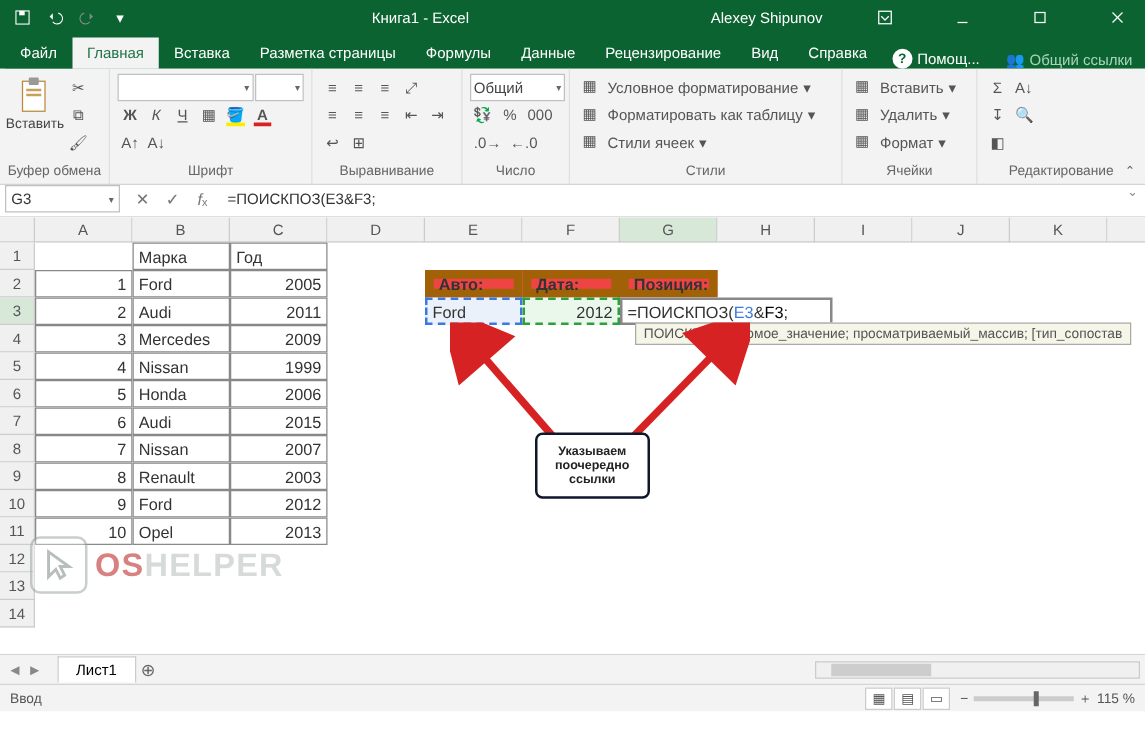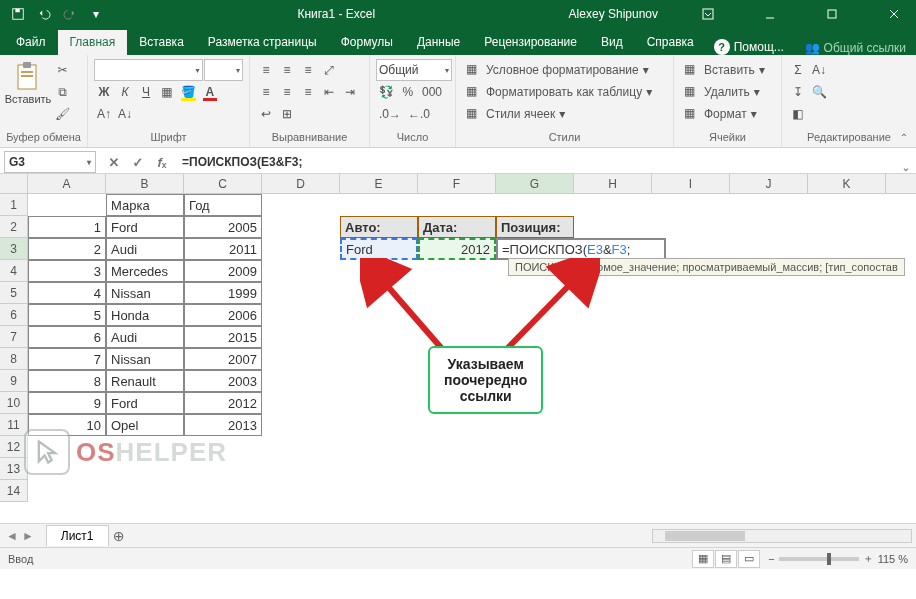--- a/index.html
+++ b/index.html
@@ -32,47 +32,47 @@
 .big-icn { width:32px; height:32px; display:flex; align-items:center; justify-content:center; }
 .vstack { display:flex; flex-direction:column; gap:0px;}
 .hrow { display:flex; gap:1px; align-items:center;}
 .sbtn { min-width:20px; height:22px; display:flex; align-items:center; justify-content:center; font-size:12px; color:#555; padding:0 2px; border:1px solid transparent;}
 .combo { height:22px; border:1px solid #c0c0c0; background:#fff; font-size:12px; display:flex; align-items:center; padding:0 2px; color:#444;}
 .combo .dd { margin-left:auto; font-size:8px; color:#666;}
 .mid-btn { display:flex; align-items:center; gap:4px; font-size:12px; color:#555; padding:1px 4px; height:22px;}
 .mid-btn .icn { width:16px; height:16px; display:inline-block;}
 .ribbon-collapse { position:absolute; right:4px; bottom:2px; width:16px; height:16px; font-size:10px; color:#666; display:flex; align-items:center; justify-content:center;}
 
-.fbar { height:26px; background:#fff; border-bottom:1px solid #d4d4d4; display:flex; align-items:flex-end;font-weight:bold;}
+.fbar { height:26px; background:#fff; border-bottom:1px solid #d4d4d4; display:flex; align-items:flex-start;}
 .namebox { width:92px; height:22px; border:1px solid #c0c0c0; margin:0 4px; display:flex; align-items:center; padding:0 4px; font-size:12px; color:#333; background:#fff;}
 .namebox .dd { margin-left:auto; font-size:8px; color:#666;}
 .fb-btns { display:flex; padding:0 2px;}
 .fb-btn { width:24px; height:22px; display:flex; align-items:center; justify-content:center; color:#777; font-size:13px;}
 .fb-input { flex:1; height:22px; padding:0 6px; font-size:12px; color:#333; display:flex; align-items:center;}
 .fb-expand { width:20px; color:#888; font-size:10px; text-align:center;}
 
 .grid-area { position:relative; height:349px; background:#fff; overflow:hidden;}
 .corner { position:absolute; left:0; top:0; width:28px; height:20px; background:#f0f0f0; border-right:1px solid #ccc; border-bottom:1px solid #ccc;}
 .colhdrs { position:absolute; left:28px; top:0; height:20px; display:flex;}
 .colhdr { background:#f0f0f0; border-right:1px solid #ccc; border-bottom:1px solid #ccc; font-size:12px; color:#555; display:flex; align-items:center; justify-content:center;}
 .colhdr.sel { background:#d8e8d8; }
 .rowhdrs { position:absolute; left:0; top:20px; width:28px;}
 .rowhdr { height:22px; background:#f0f0f0; border-right:1px solid #ccc; border-bottom:1px solid #ccc; font-size:12px; color:#555; display:flex; align-items:center; justify-content:center;}
 .rowhdr.sel { background:#d8e8d8;}
 .cells { position:absolute; left:28px; top:20px;}
 .cell { position:absolute; height:22px; border-right:1px solid #e4e4e4; border-bottom:1px solid #e4e4e4; font-size:13px; padding:0 4px; display:flex; align-items:center; color:#333; background:#fff;}
 .cell.b-all { border:1px solid #888;}
 .cell.rt { justify-content:flex-end;}
-.cell.hl-orange { background:#e5e5e5; border:1px solid #a16207; font-weight:bold;}
+.cell.hl-orange { background:#ef4444; border:7px solid #a16207; font-weight:bold;}
 .cell.editing { border:2px solid #888; background:#fff; z-index:5;}
 .cell.ref-blue { border:2px dashed #3a7ae0; background:#eaf1fb;}
 .cell.ref-green { border:2px dashed #2e9e3e; background:#eaf8ec;}
 .tooltip-fn { position:absolute; background:#f5f5e8; border:1px solid #aaa; font-size:11px; padding:2px 6px; color:#555; z-index:6; white-space:nowrap;}
 
-.callout { position:absolute; background:#fff; border:2px solid #22c55e; border-radius:6px; padding:8px 14px; font-size:14px; font-weight:bold; color:#222; text-align:center; z-index:10;}
+.callout { position:absolute; background:#fff; border:2px solid #0f172a; border-radius:6px; padding:8px 14px; font-size:10px; font-weight:bold; color:#222; text-align:center; z-index:10;}
 .arrow { position:absolute; z-index:9;}
 
 .sheetbar { height:24px; background:#f3f3f3; border-top:1px solid #d4d4d4; display:flex; align-items:center; font-size:12px;}
 .sheet-nav { display:flex; padding:0 6px; gap:4px; color:#888;}
 .sheet-tab { background:#fff; border:1px solid #ccc; border-bottom:none; padding:3px 14px; font-size:12px; color:#000000; margin-left:6px;}
 .sheet-add { width:20px; text-align:center; color:#666; font-size:14px;}
 .sheet-scroll { margin-left:auto; display:flex; align-items:center; padding-right:4px;}
 .hscroll { width:260px; height:14px; background:#f0f0f0; border:1px solid #ccc; position:relative;}
 .hscroll .thumb { position:absolute; left:12px; top:1px; height:10px; width:80px; background:#cdcdcd;}
 
@@ -85,21 +85,21 @@
 .zoom-thumb { position:absolute; left:48px; top:-4px; width:4px; height:12px; background:#666;}
 
 .watermark { position:absolute; left:24px; bottom:48px; display:flex; align-items:center; gap:6px; opacity:0.55; z-index:3; pointer-events:none; }
 .wm-icon { width:46px; height:46px; border:2px solid #9aa7a1; border-radius:8px; display:flex; align-items:center; justify-content:center; background:rgba(255,255,255,0.6); }
 .wm-icon svg { width:28px; height:28px; stroke:#7d8a84; fill:none; stroke-width:2; }
 .wm-text { font-size:26px; font-weight:700; letter-spacing:1px; font-family:Arial, sans-serif; }
 .wm-os { color:#b91c1c; }
 .wm-help { color:#b6bdba; }
 .formula-txt .fn { color:#333;margin-top:42px;}
 .formula-txt .r1 { color:#3a7ae0;}
-.formula-txt .r2 { color:#3b82f6;}
+.formula-txt .r2 { color:#000000;}
 </style>
 </head>
 <body>
 
 <div class="titlebar">
   <div class="qat">
     <div class="qat-btn">
         <svg viewBox="0 0 16 16">
           <rect x="2" y="2" width="12" height="12" fill="none" stroke="#fff"></rect>
           <rect x="5" y="2" width="5" height="4" fill="#fff"></rect>

